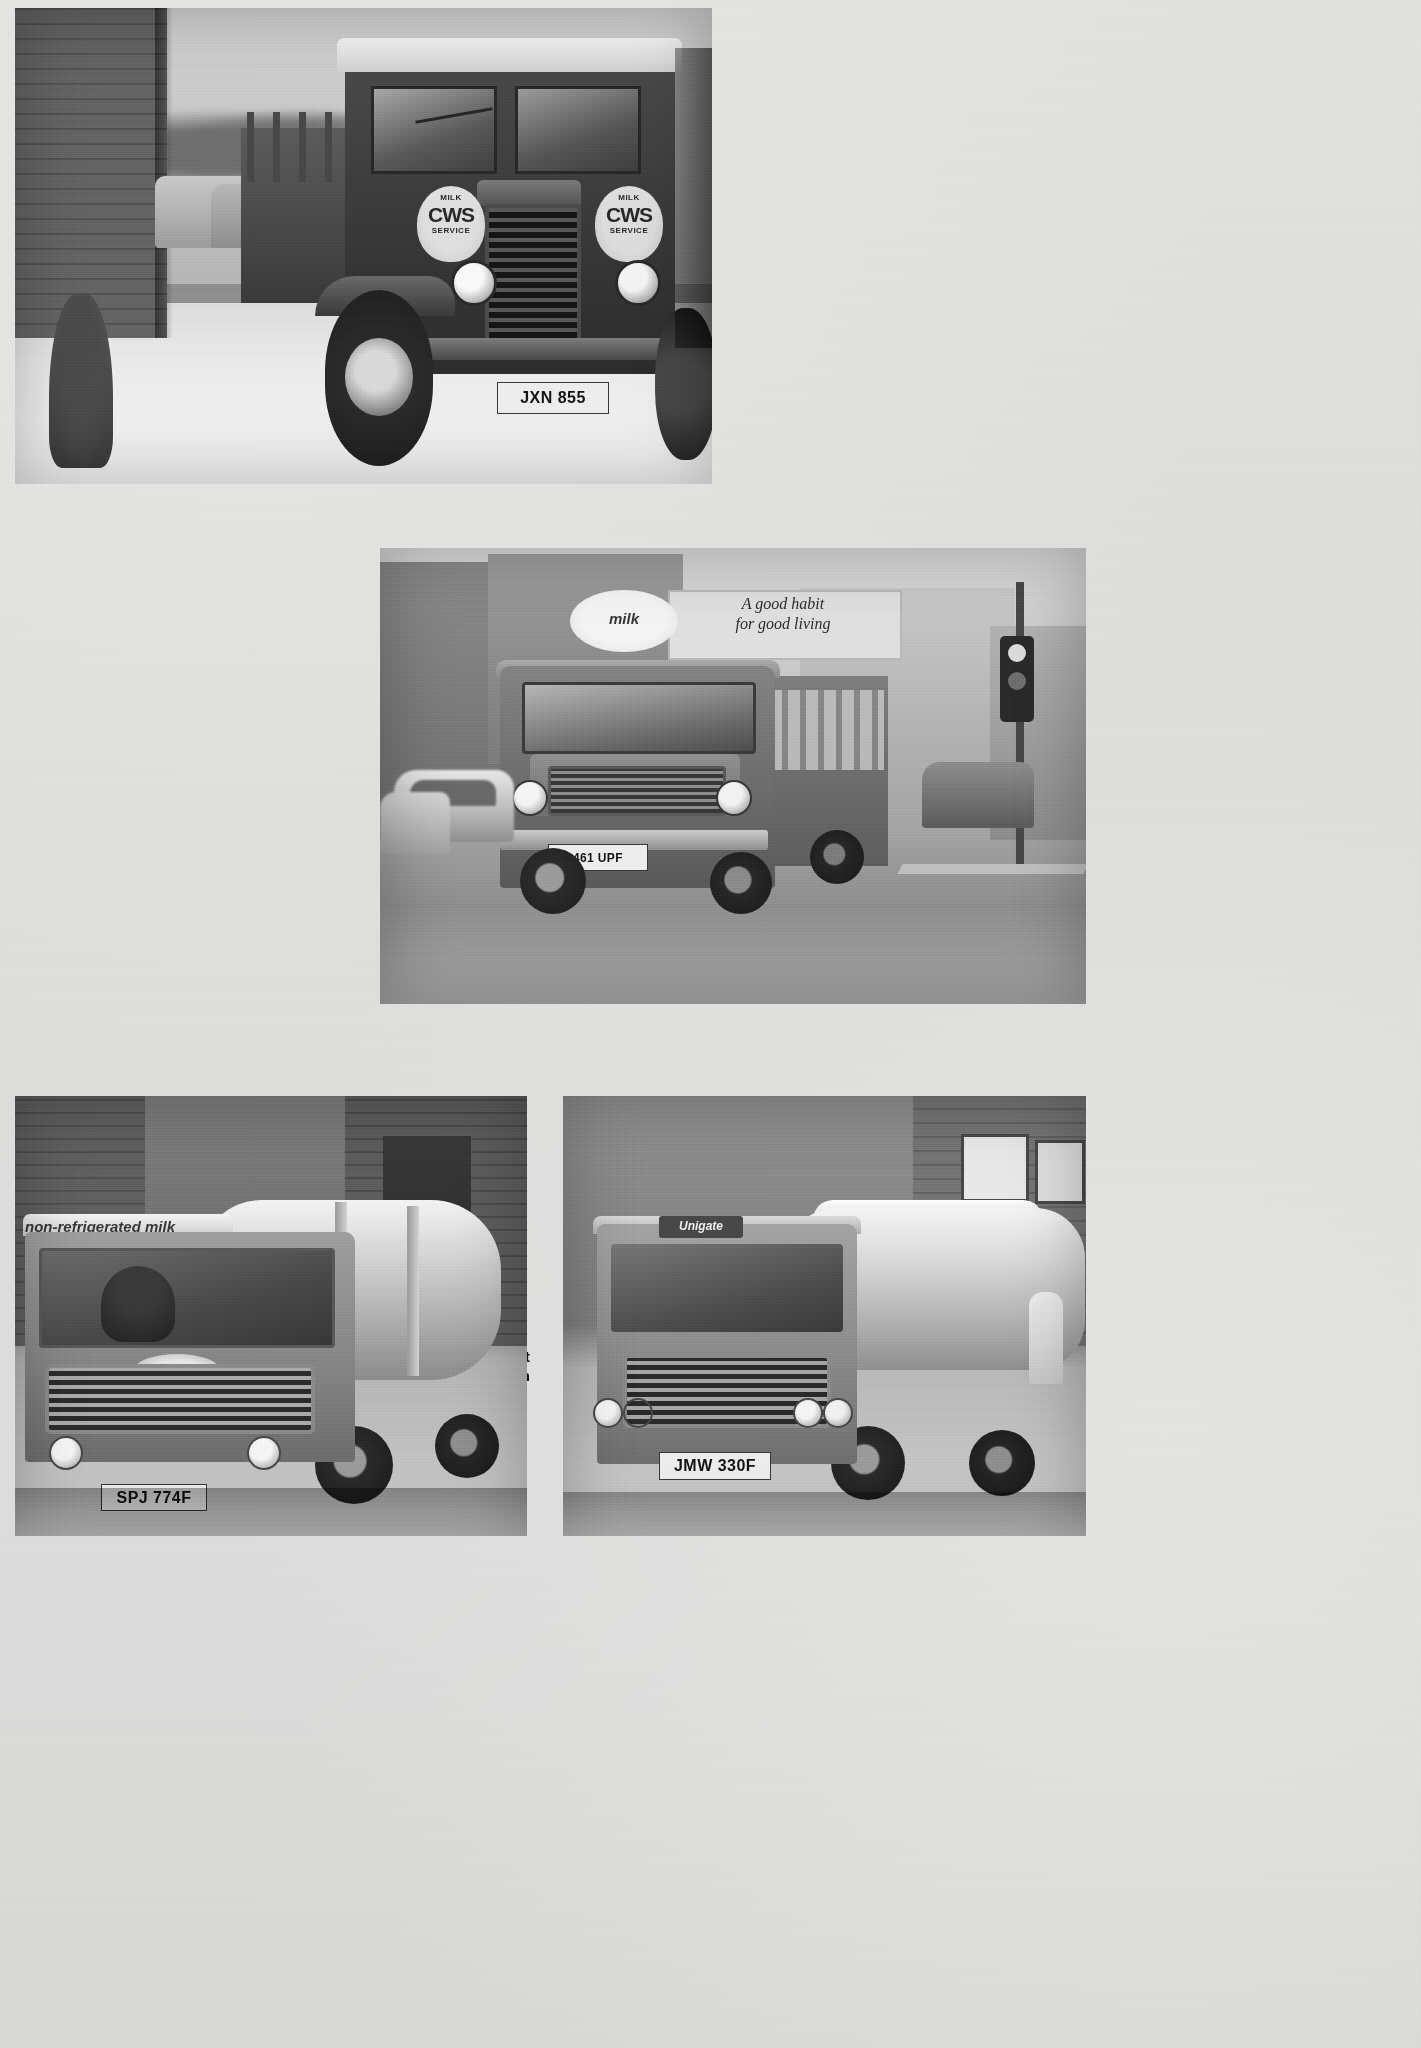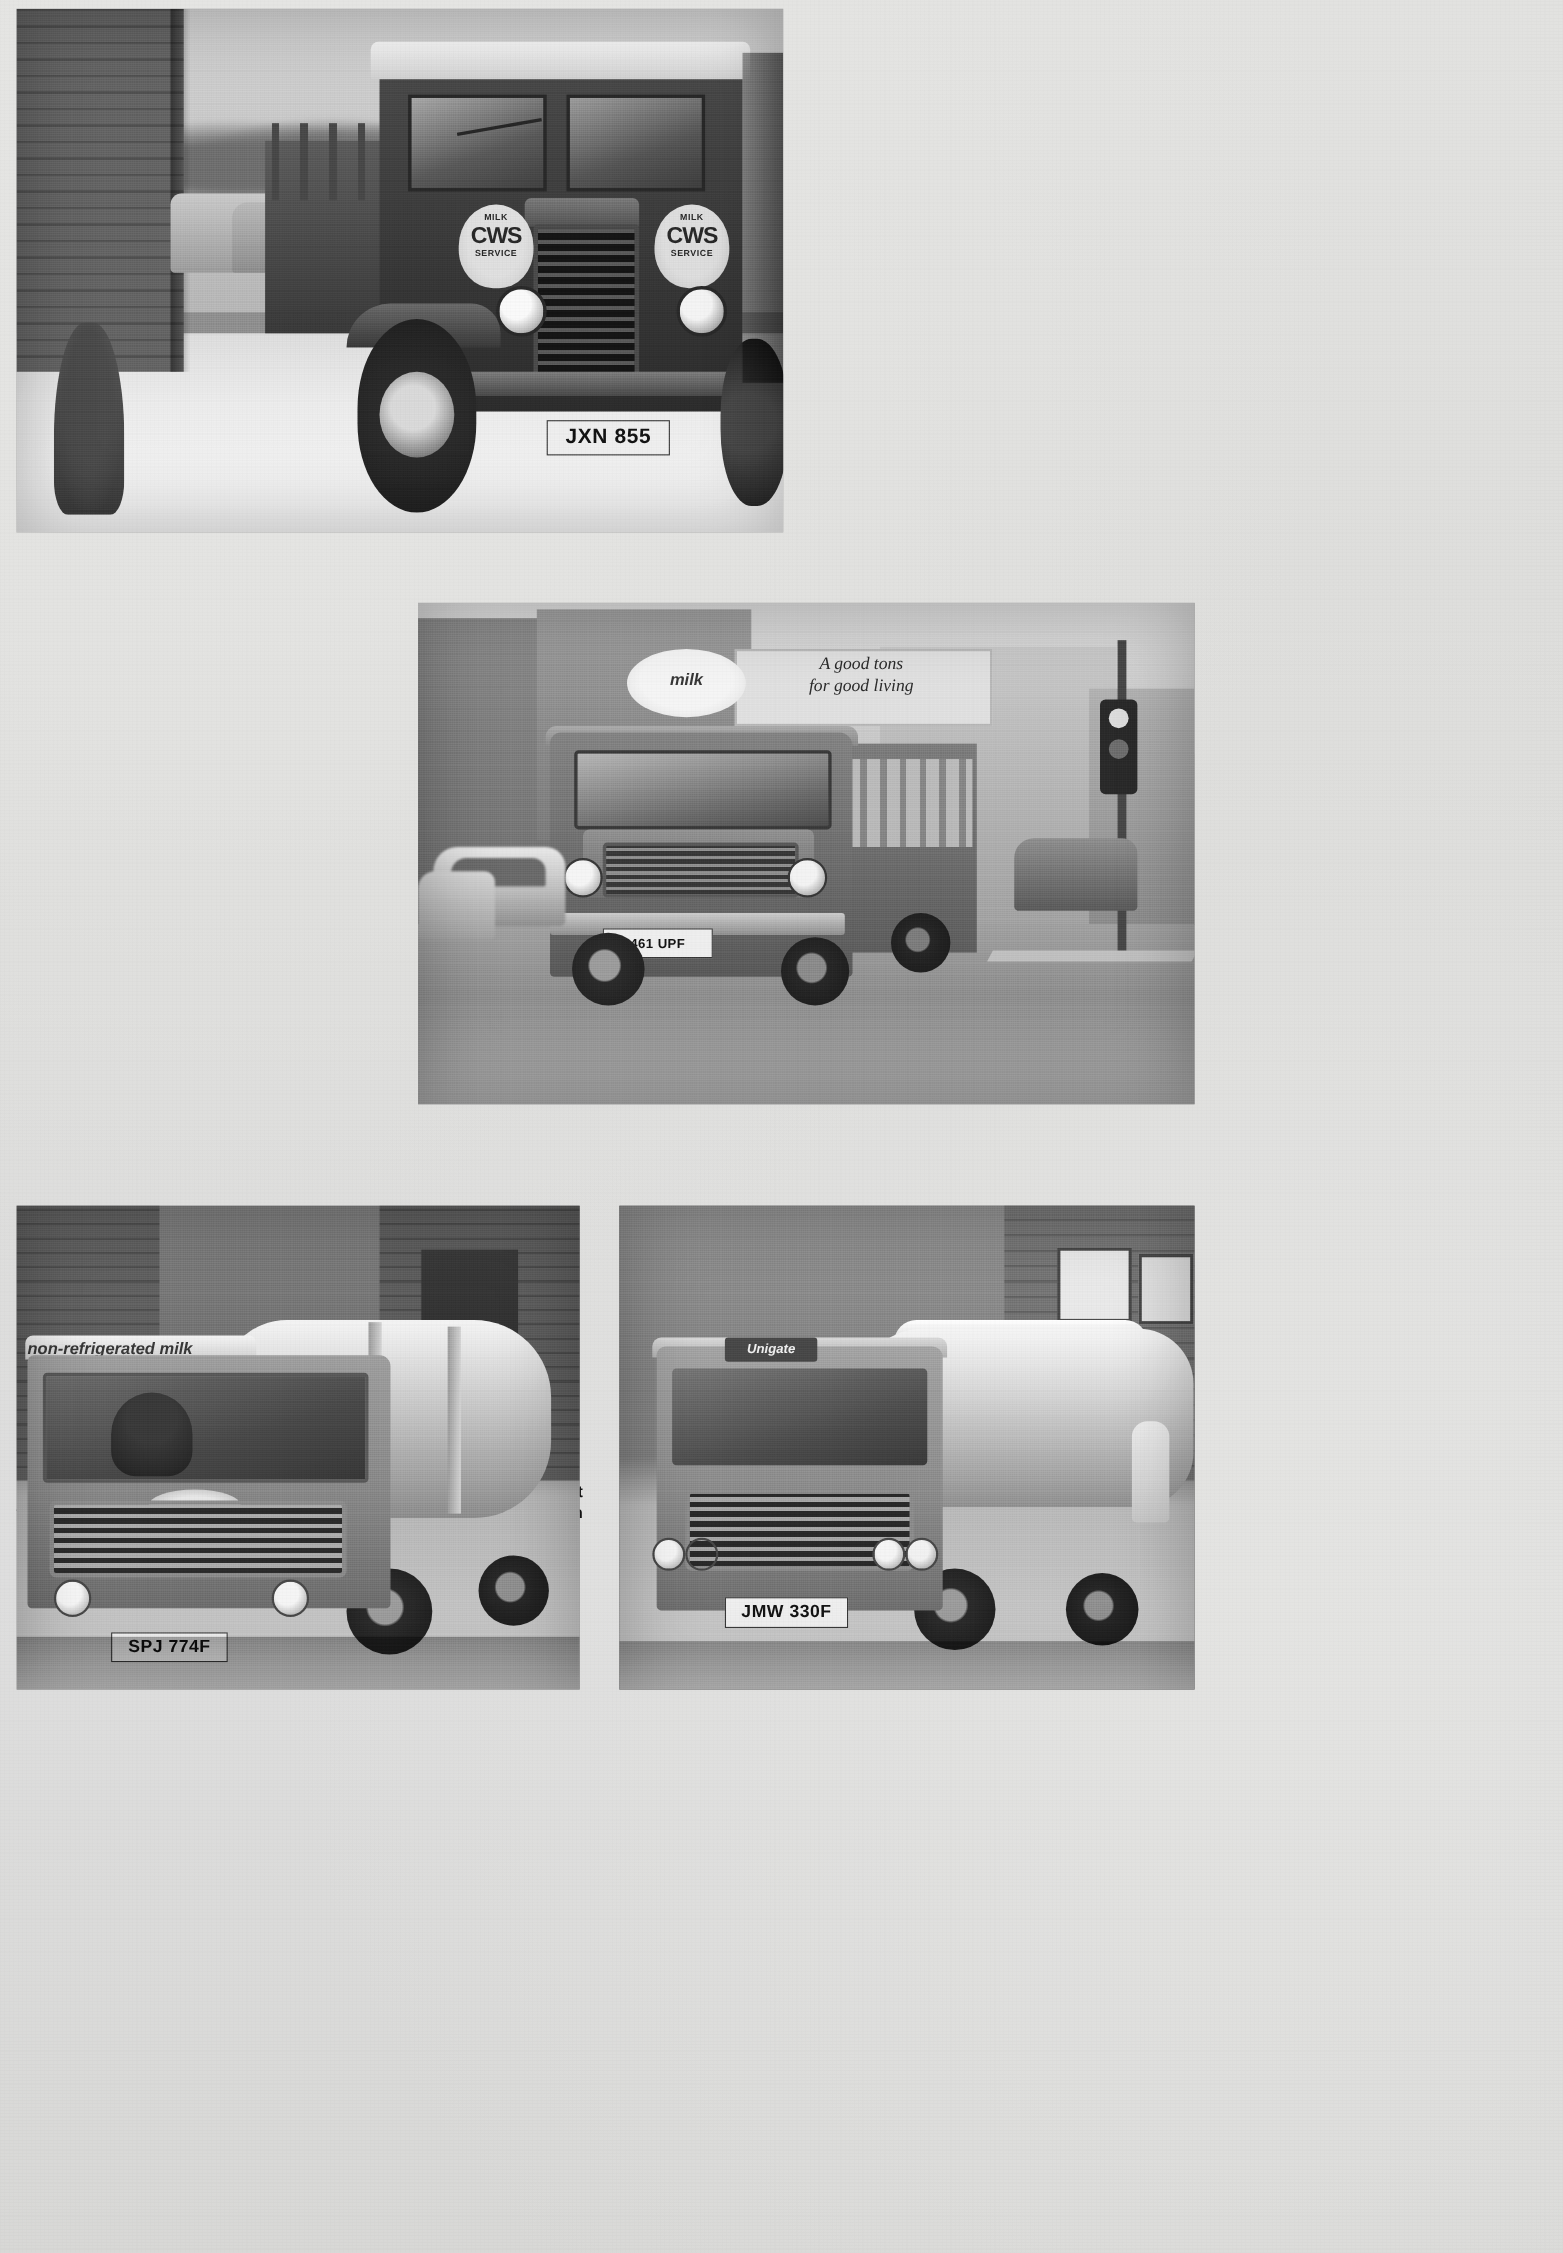--- a/index.html
+++ b/index.html
@@ -118,21 +118,21 @@
   .cws{position:absolute;color:#2b2b29;font-weight:bold;text-align:center;font-family:"Liberation Sans",sans-serif;line-height:1;}
   #p1-cws-l{left:402px;top:186px;width:68px;font-size:9px;}
   #p1-cws-r{left:580px;top:186px;width:68px;font-size:9px;}
   .cws .big{display:block;font-size:21px;letter-spacing:-1px;margin:2px 0;}
   .cws .sm{display:block;font-size:8px;letter-spacing:.5px;}
   #p1-bump{left:408px;top:330px;width:252px;height:22px;background:linear-gradient(180deg,#7c7c7a,#4b4b49);border-radius:3px;}
   #p1-wheelfl{left:310px;top:282px;width:108px;height:176px;background:radial-gradient(circle at 50% 50%,#6f6f6d 0 24%,#2f2f2d 27%,#232321 100%);border-radius:50%/46%;}
   #p1-hub{left:330px;top:330px;width:68px;height:78px;border-radius:50%;background:radial-gradient(circle at 45% 42%,#d5d5d3 0 34%,#8b8b89 70%,#4e4e4c 100%);}
   #p1-wheelfr{left:640px;top:300px;width:62px;height:152px;background:radial-gradient(circle at 40% 50%,#4a4a48 0 30%,#262624 100%);border-radius:46%;}
   #p1-fender{left:300px;top:268px;width:140px;height:40px;background:linear-gradient(180deg,#6a6a68,#3c3c3a);border-radius:60px 40px 0 0;}
-  #p1-plate{left:482px;top:374px;width:110px;height:30px;font-size:19px;}
+  #p1-plate{left:482px;top:374px;width:110px;height:30px;font-size:16px;}
   #p1-dark-r{left:660px;top:40px;width:37px;height:300px;background:linear-gradient(90deg,rgba(0,0,0,.35),rgba(0,0,0,.55));}
 
   
   #photo2{left:380px;top:548px;width:706px;height:456px;background:#9a9a98;}
   #p2-sky{height:30%;background:linear-gradient(180deg,#d7d7d5,#c4c4c2);}
   #p2-road{bottom:0;height:36%;background:linear-gradient(180deg,#9f9f9d 0%,#8d8d8b 40%,#a6a6a4 100%);}
   #p2-bldgL{left:0;top:14px;width:120px;height:300px;background:linear-gradient(180deg,#8a8a88,#6c6c6a);}
   #p2-bldgM{left:108px;top:6px;width:195px;height:210px;background:linear-gradient(180deg,#9d9d9b,#7b7b79);}
   #p2-bldgR{left:420px;top:40px;width:215px;height:270px;background:linear-gradient(180deg,#c6c6c4,#9e9e9c);}
   #p2-bldgR2{left:610px;top:78px;width:96px;height:215px;background:linear-gradient(180deg,#b0b0ae,#8b8b89);}
@@ -274,21 +274,21 @@
   <div class="photo" id="photo2">
     <div class="ph-inner">
       <div class="sky" id="p2-sky"></div>
       <div class="blk" id="p2-bldgL"></div>
       <div class="blk" id="p2-bldgM"></div>
       <div class="blk" id="p2-bldgR"></div>
       <div class="blk" id="p2-bldgR2"></div>
       <div class="ground" id="p2-road"></div>
       <div class="blk" id="p2-sign"></div>
       <div id="p2-sign-txt">
-        <div>A good tons</div>
+        <div>A good habit</div>
         <div>for good living</div>
       </div>
       <div class="blk" id="p2-milkblob"></div>
       <div id="p2-milkword">milk</div>
       <div class="blk" id="p2-pole"></div>
       <div class="blk" id="p2-sig"></div>
       <div class="blk" id="p2-sig-r"></div>
       <div class="blk" id="p2-sig-a"></div>
       <div class="blk" id="p2-sig-g"></div>
       <div class="blk" id="p2-carR"></div>

